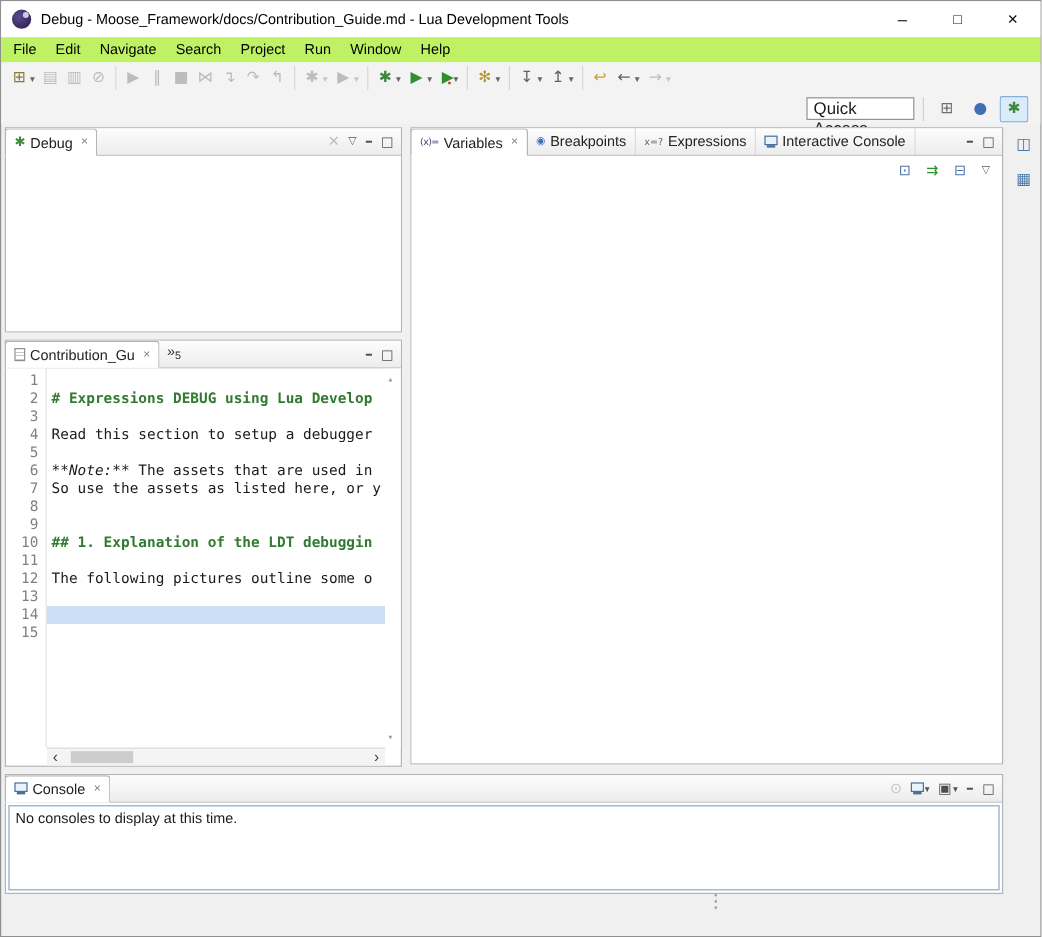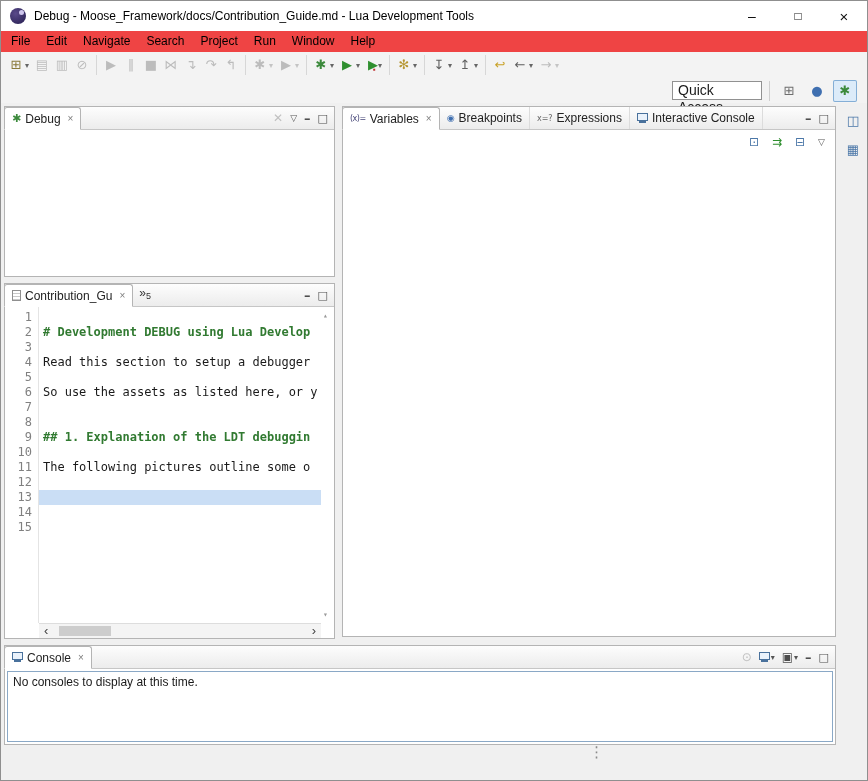--- a/index.html
+++ b/index.html
@@ -11,21 +11,21 @@
 .titlebar{position:absolute;left:1px;top:1px;right:1px;height:30px;background:#fff;display:flex;align-items:center}
 .app-icon{width:16px;height:16px;margin:0 8px 0 9px;border-radius:50%;background:radial-gradient(circle at 35% 35%,#5a4a8a,#241d4e);position:relative;flex:0 0 auto}
 .app-icon::after{content:"";position:absolute;right:2px;top:2px;width:5px;height:5px;border-radius:50%;background:#cfc7ee}
 .title-text{font-size:12px;color:#000;white-space:nowrap}
 .win-controls{margin-left:auto;display:flex;height:30px}
 .win-btn{width:46px;height:30px;display:flex;align-items:center;justify-content:center;font-size:14px;color:#111}
 .win-btn.max{font-size:12px}
 .win-btn.cls{font-size:15px}
 
 
-.menubar{position:absolute;left:1px;top:31px;right:1px;height:21px;background:#ef4444;display:flex;align-items:center;padding-left:2px}
+.menubar{position:absolute;left:1px;top:31px;right:1px;height:21px;background:#bef264;display:flex;align-items:center;padding-left:2px}
 .menu-item{padding:0 8px;line-height:21px;color:#000}
 
 
 .toolbar-row{position:absolute;left:1px;top:52px;right:1px;height:26px;background:#f3f3f3;display:flex;align-items:center;padding-left:5px}
 .tb-btn{display:flex;align-items:center;height:22px;padding:0 2px;margin:0 1px;border-radius:2px}
 .tb-btn .glyph{font-family:"DejaVu Sans",sans-serif;font-size:13px;line-height:22px;color:#5a5a5a;min-width:14px;text-align:center;position:relative}
 .tb-btn.disabled .glyph{color:#bcbcbc}
 .tb-btn .overlay{position:relative;margin-left:-7px;top:4px;font-size:8px}
 .tb-btn .dd{font-size:8px;color:#666;margin-left:2px}
 .tb-btn.disabled .dd{color:#c4c4c4}
@@ -334,24 +334,25 @@
           <div class="gl" data-name="line-number">9</div>
           <div class="gl" data-name="line-number">10</div>
           <div class="gl" data-name="line-number">11</div>
           <div class="gl" data-name="line-number">12</div>
           <div class="gl" data-name="line-number">13</div>
           <div class="gl" data-name="line-number">14</div>
           <div class="gl" data-name="line-number">15</div>
         </div>
       <div class="code" data-name="editor-code">
           <div class="cl" data-name="code-line"></div>
-          <div class="cl heading" data-name="code-line"># Development DEBUG using Lua Develop</div>
+          <div class="cl heading" data-name="code-line"># Expressions DEBUG using Lua Develop</div>
           <div class="cl" data-name="code-line"></div>
           <div class="cl" data-name="code-line">Read this section to setup a debugger</div>
           <div class="cl" data-name="code-line"></div>
+          <div class="cl" data-name="code-line"><span class="seg-em" data-name="code-segment">**Note:**</span><span data-name="code-segment"> The assets that are used in</span></div>
           <div class="cl" data-name="code-line">So use the assets as listed here, or y</div>
           <div class="cl" data-name="code-line"></div>
           <div class="cl" data-name="code-line"></div>
           <div class="cl heading" data-name="code-line">## 1. Explanation of the LDT debuggin</div>
           <div class="cl" data-name="code-line"></div>
           <div class="cl" data-name="code-line">The following pictures outline some o</div>
           <div class="cl" data-name="code-line"></div>
           <div class="cl current" data-name="code-line"></div>
         </div>
       <div class="ruler" data-name="editor-overview-ruler">

